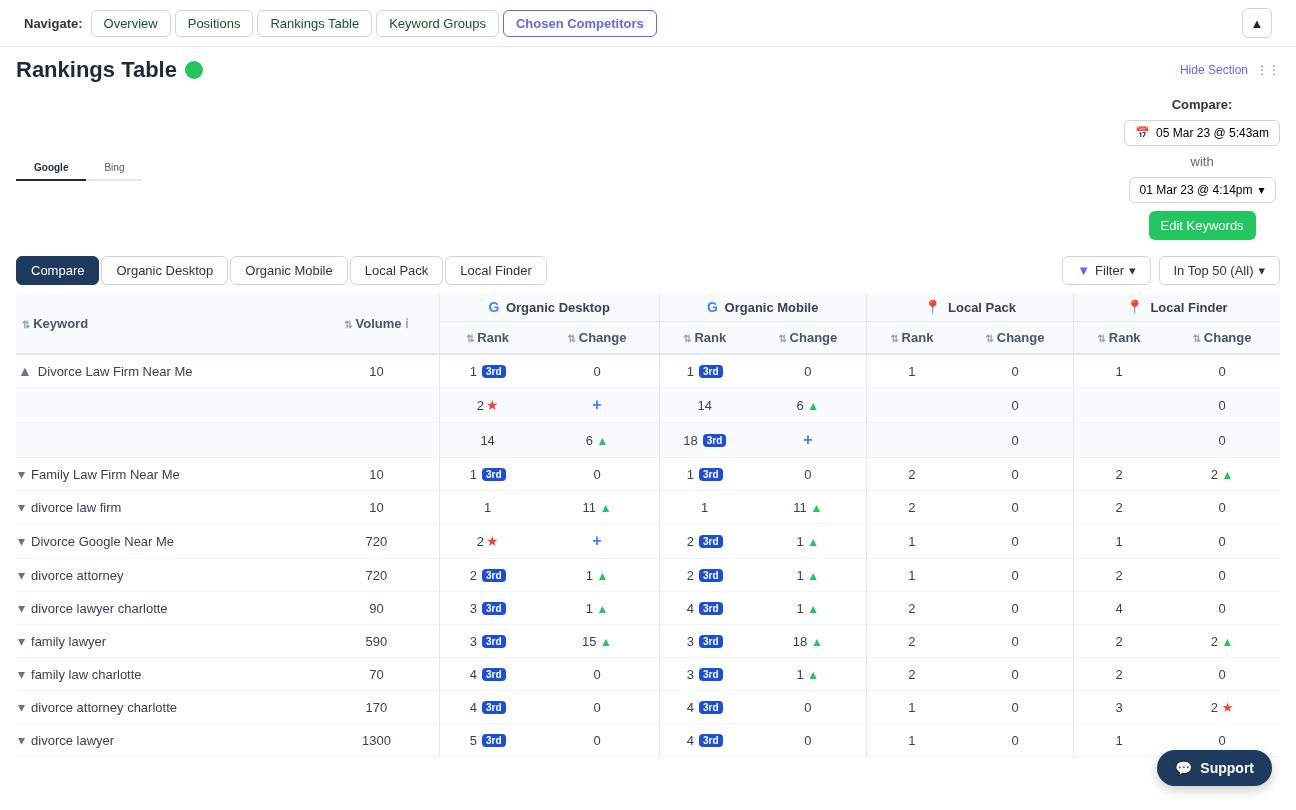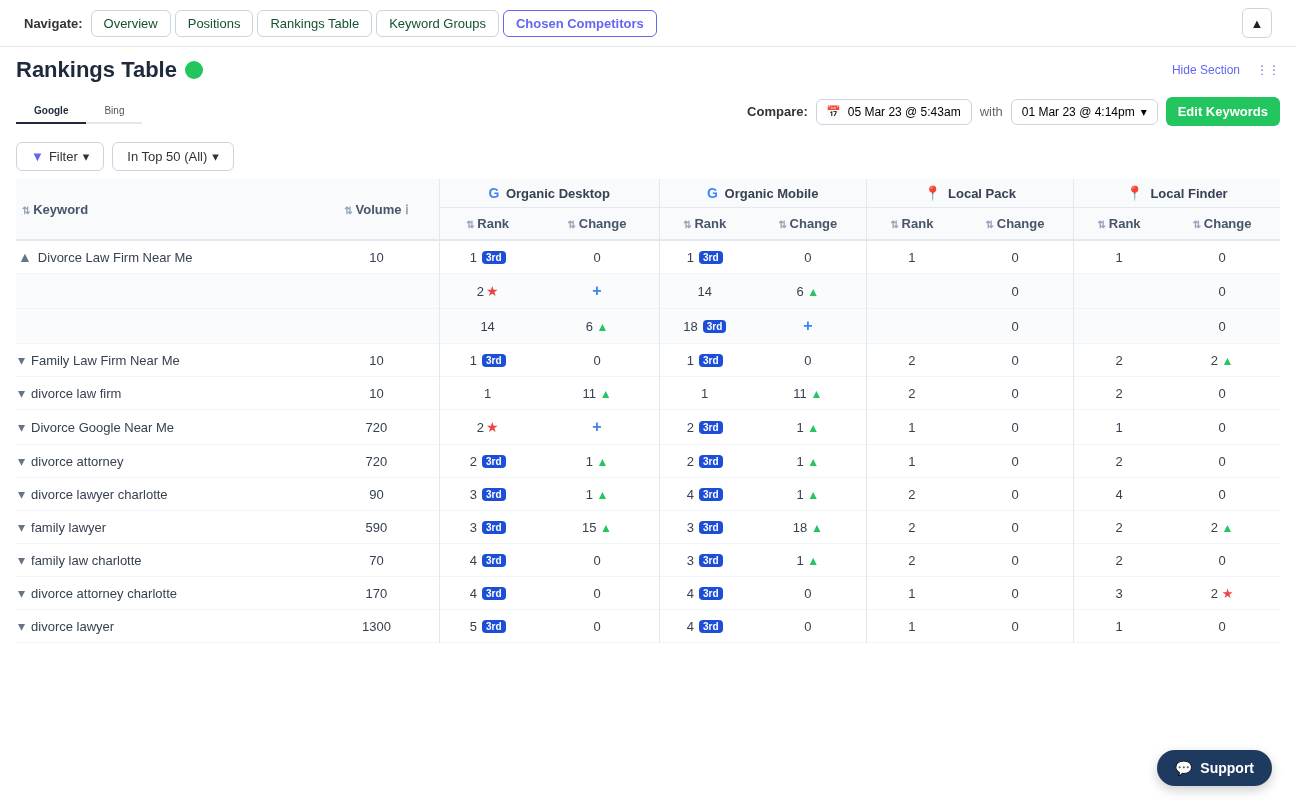--- a/index.html
+++ b/index.html
@@ -7,32 +7,32 @@
 
     .nav-bar { display: flex; align-items: center; padding: 8px 24px; border-bottom: 1px solid #e5e7eb; gap: 4px; }
     .nav-label { font-weight: 600; font-size: 13px; margin-right: 4px; color: #333; }
     .nav-btn { padding: 5px 12px; border: 1.5px solid #cbd5e1; border-radius: 6px; background: #fff; cursor: pointer; font-size: 13px; color: #14532d; }
     .nav-btn.active { background: #fff; border-color: #6366f1; color: #6366f1; font-weight: 600; }
     .nav-collapse { margin-left: auto; width: 30px; height: 30px; border: 1.5px solid #cbd5e1; border-radius: 6px; background: #fff; display: flex; align-items: center; justify-content: center; cursor: pointer; }
 
     .page-header { padding: 10px 16px 6px; display: flex; align-items: center; justify-content: space-between; }
     .page-title { font-size: 22px; font-weight: 700; color: #1e293b; display: flex; align-items: center; gap: 8px; }
     .green-dot { width: 18px; height: 18px; background: #22c55e; border-radius: 50%; display: inline-block; }
-    .hide-section { color: #6366f1; font-size: 12px; cursor: pointer; display: flex; align-items: flex-end; gap: 16px; }
+    .hide-section { color: #6366f1; font-size: 12px; cursor: pointer; display: flex; align-items: flex-end; gap: 8px; }
 
     .toolbar { padding: 8px 16px; display: flex; align-items: center; justify-content: space-between; }
     .engine-tabs { display: flex; gap: 0; border-bottom: 2px solid #e5e7eb; }
     .engine-tab { padding: 6px 18px; font-size: 10px; cursor: pointer; border-bottom: 2px solid transparent; margin-bottom: -2px; color: #555; }
     .engine-tab.active { border-bottom: 2px solid #1e293b; color: #1e293b; font-weight: 600; }
 
-    .compare-bar { display: flex; align-items: center; gap: 8px; font-size: 13px; }
+    .compare-bar { display: flex; align-items: center; gap: 8px; font-size: 13px; flex-direction: column; }
     .compare-label { font-weight: 600; color: #333; }
     .compare-date-btn { display: flex; align-items: center; gap: 6px; padding: 5px 10px; border: 1.5px solid #cbd5e1; border-radius: 6px; background: #fff; cursor: pointer; font-size: 12px; }
     .compare-with { color: #666; }
-    .edit-keywords-btn { padding: 7px 12px; background: #22c55e; color: #fff; border: none; border-radius: 6px; font-weight: 700; cursor: pointer; font-size: 13px; }
+    .edit-keywords-btn { padding: 7px 12px; background: #22c55e; color: #fff; border: none; border-radius: 6px; font-weight: 400; cursor: pointer; font-size: 13px; }
 
     .view-tabs-bar { display: flex; align-items: center; justify-content: space-between; padding: 8px 16px; }
     .view-tabs { display: flex; gap: 2px; }
     .view-tab { padding: 6px 14px; border: 1.5px solid #cbd5e1; border-radius: 6px; background: #fff; cursor: pointer; font-size: 13px; color: #333; }
     .view-tab.active { background: #1e3a5f; color: #fff; border-color: #1e3a5f; }
     .filter-group { display: flex; gap: 8px; }
     .filter-btn { padding: 6px 14px; border: 1.5px solid #cbd5e1; border-radius: 6px; background: #fff; cursor: pointer; font-size: 13px; display: flex; align-items: center; gap: 5px; color: #333; }
 
     .table-container { padding: 0 16px; overflow-x: auto; }
     table { width: 100%; border-collapse: collapse; font-size: 13px; }
@@ -100,20 +100,27 @@
     <span class="compare-with">with</span>
     <button class="compare-date-btn">
       <span>01 Mar 23 @ 4:14pm</span>
       <span>▾</span>
     </button>
     <button class="edit-keywords-btn">Edit Keywords</button>
   </div>
 </div>
 
 <div class="view-tabs-bar">
+  <div class="view-tabs">
+    <button class="view-tab active">Compare</button>
+    <button class="view-tab">Organic Desktop</button>
+    <button class="view-tab">Organic Mobile</button>
+    <button class="view-tab">Local Pack</button>
+    <button class="view-tab">Local Finder</button>
+  </div>
   <div class="filter-group">
     <button class="filter-btn">
       <span style="color:#6366f1;">▼</span>
       <span>Filter</span>
       <span>▾</span>
     </button>
     <button class="filter-btn">
       <span>In Top 50 (All)</span>
       <span>▾</span>
     </button>

